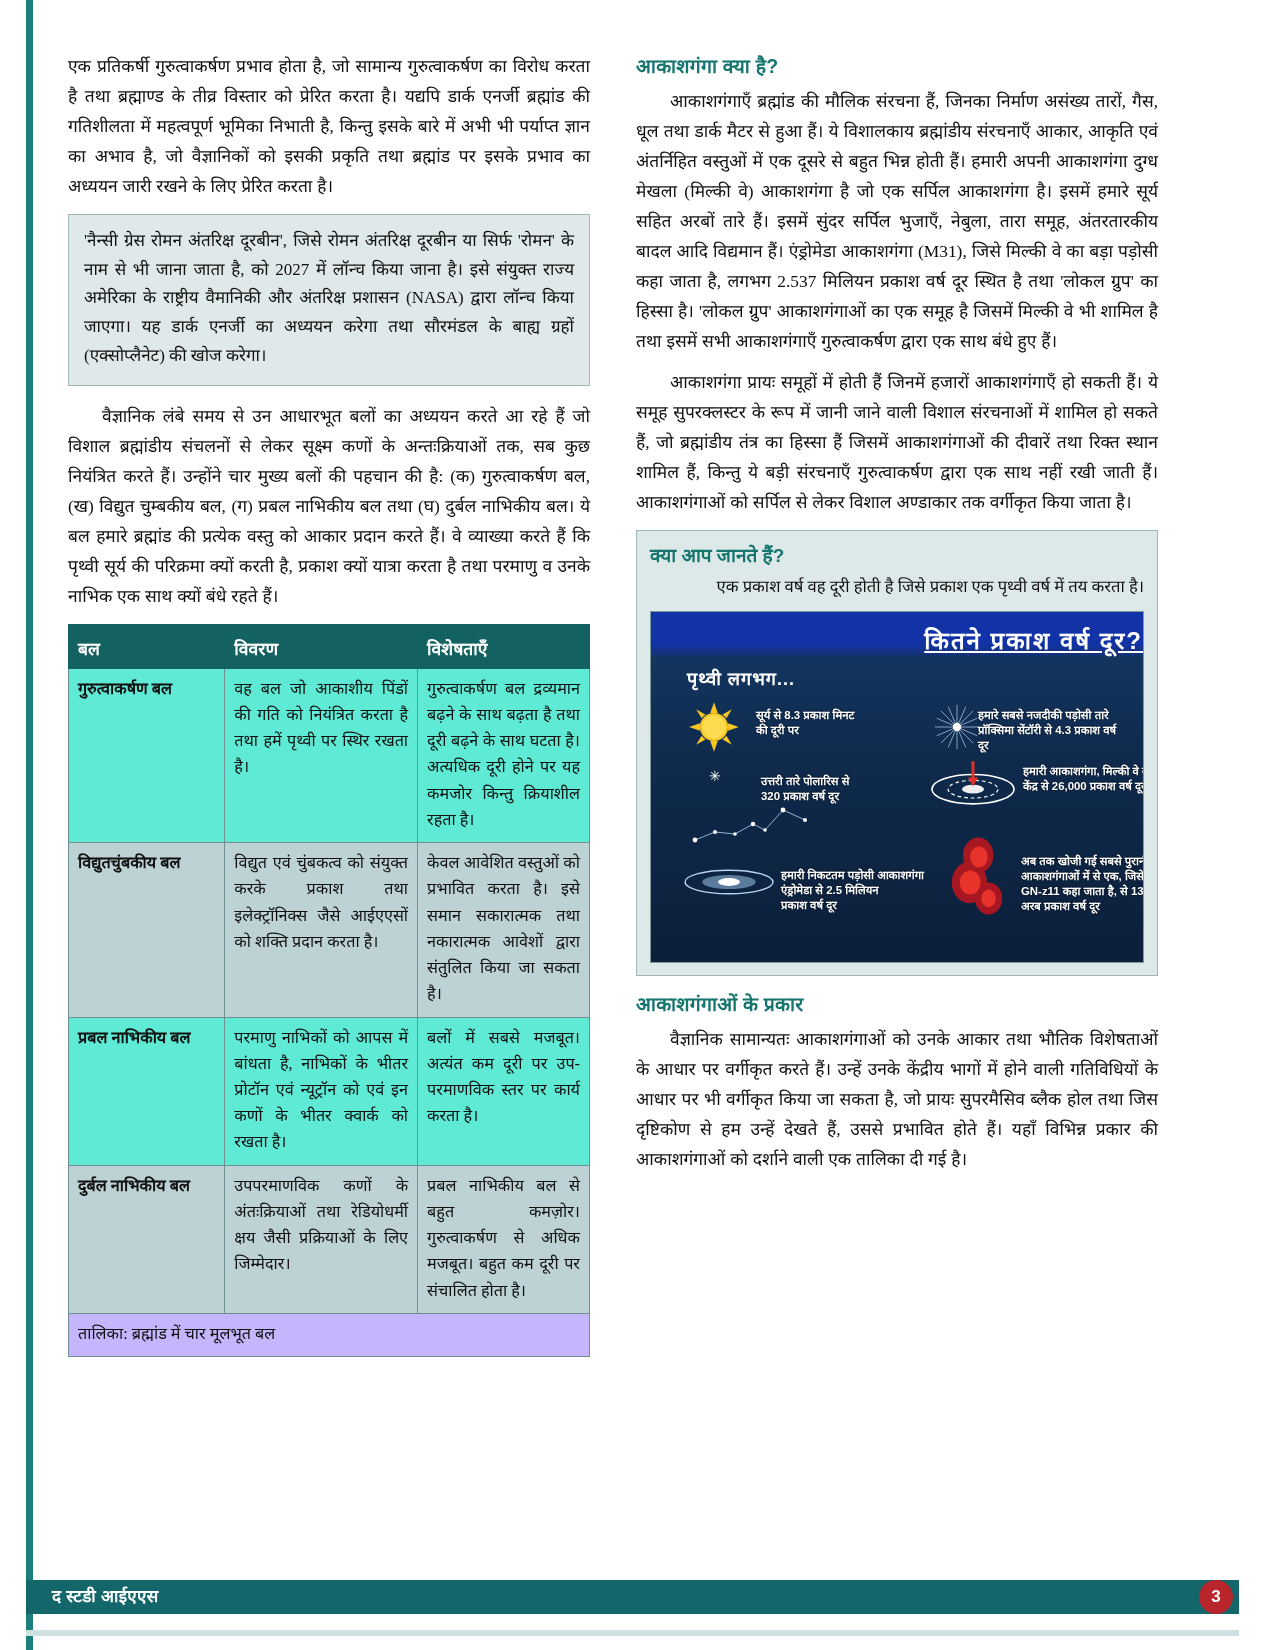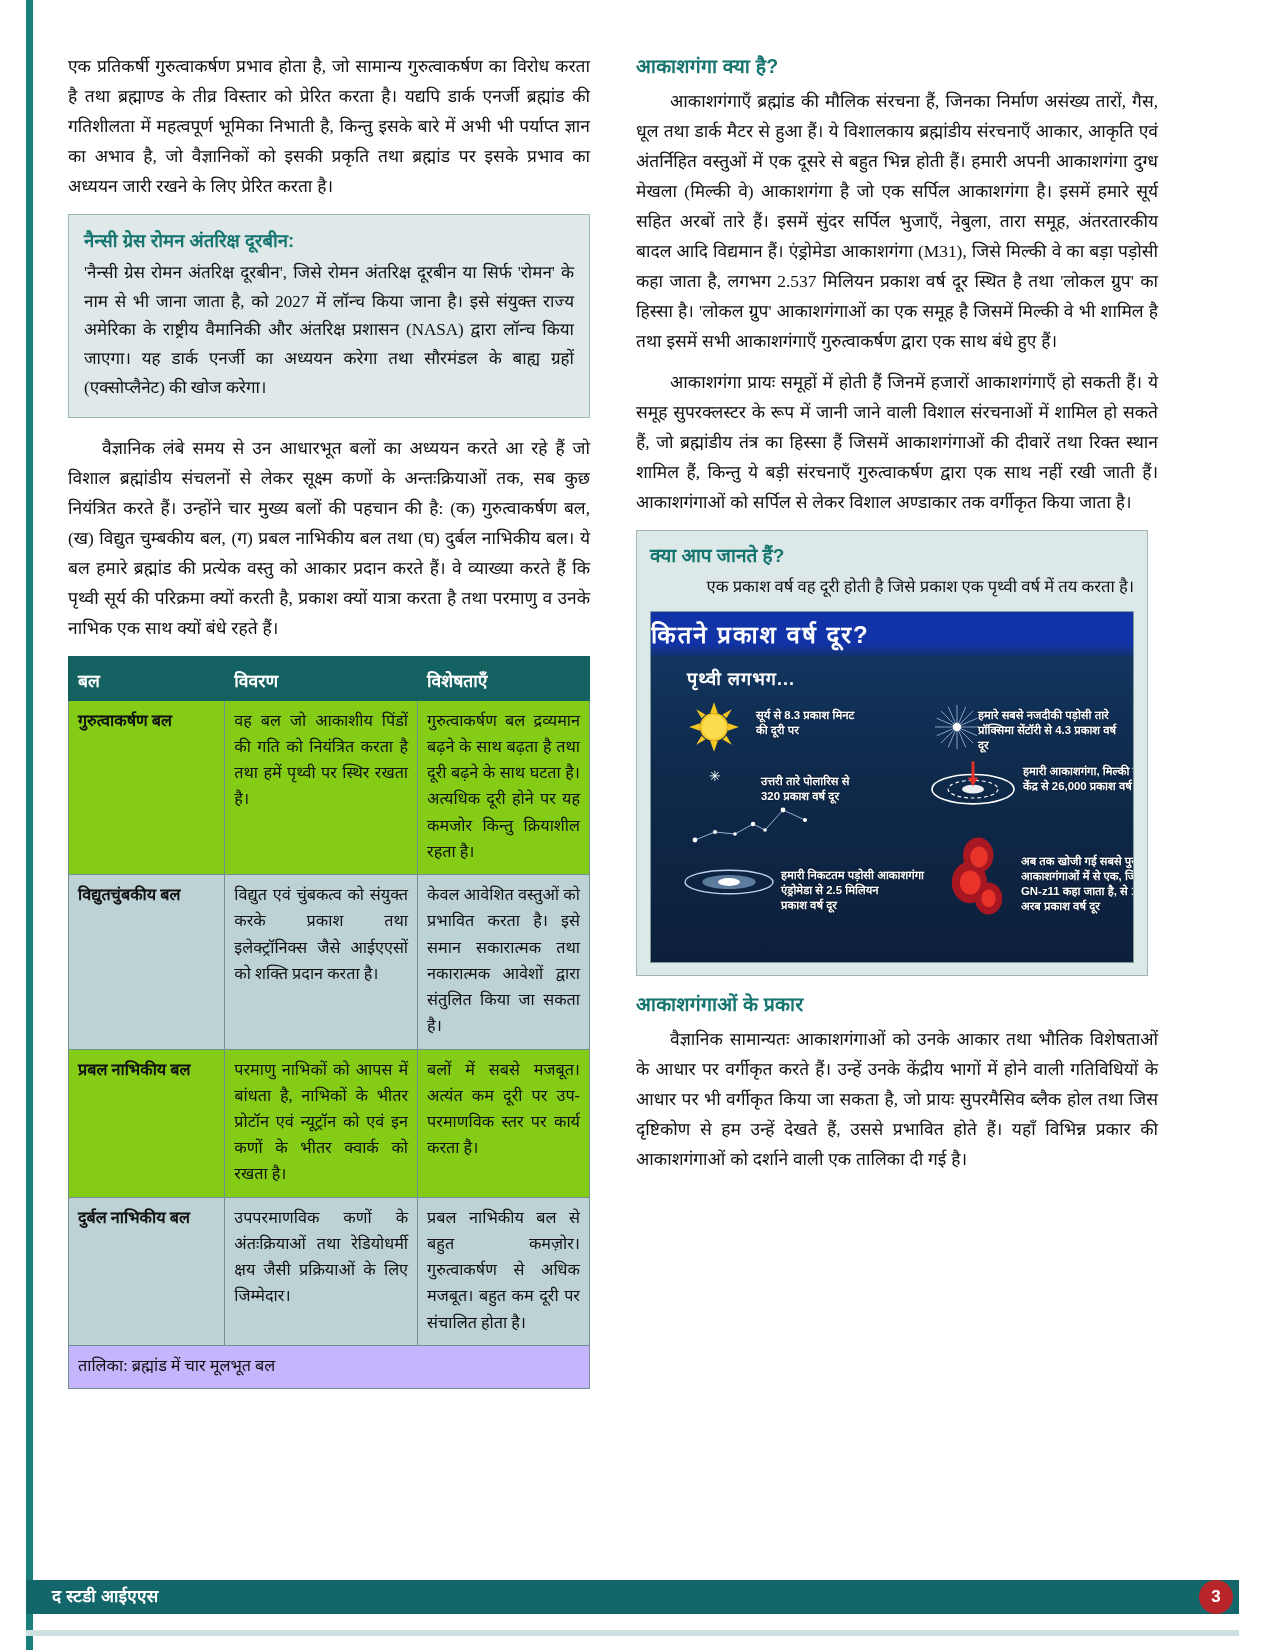--- a/index.html
+++ b/index.html
@@ -80,21 +80,21 @@
     font-size: 17px;
     line-height: 1.7;
     text-align: justify;
     color: #111;
   }
 
   .didyouknow {
     background: #dde8e9;
     border: 1px solid #9fb6b6;
     padding: 11px 13px 12px 13px;
-    margin: 12px 10px 0 0;
+    margin: 12px 0 0 0;
   }
   .didyouknow .callout-title { font-size: 19px; margin-bottom: 6px; }
   .didyouknow p {
     font-size: 16.6px;
     line-height: 1.62;
     text-align: right;
     color: #111;
   }
 
   
@@ -120,21 +120,21 @@
     font-size: 16.2px;
     line-height: 1.62;
     vertical-align: top;
     text-align: justify;
     color: #111;
   }
   table.forces td.name {
     font-weight: bold;
     text-align: left;
   }
-  tr.shade-a td { background: #84cc16; }
+  tr.shade-a td { background: #5eead4; }
   tr.shade-b td { background: #bdd2d4; }
   td.caption {
     background: #c4b5fd;
     text-align: center;
     font-weight: normal;
     font-size: 17.4px;
     padding: 7px 4px 9px 4px;
   }
   col.c1 { width: 30%; }
   col.c2 { width: 37%; }
@@ -152,28 +152,29 @@
   }
   .info-band {
     position: absolute; left: 0; top: 0; width: 100%; height: 44px;
     background: linear-gradient(180deg,#1233a8 0%, #1233a8 72%, #14326f 100%);
   }
   .info-sky {
     position: absolute; left: 0; top: 44px; width: 100%; height: 308px;
     background: linear-gradient(180deg,#12355f 0%, #0f2a4c 35%, #0c1f3a 100%);
   }
   .info-title {
-    position: absolute; left: 0; top: 5px; width: 100%;
-    text-align: left;
+    position: absolute; left: 0; top: 11px; width: 100%;
+    text-align: right;
     color: #ffffff;
     font-family: "Liberation Sans", "DejaVu Sans", sans-serif;
     font-weight: bold;
     font-size: 24px;
     letter-spacing: 2px;
     z-index: 5;
+    text-decoration: underline;
   }
   .info-sub {
     position: absolute; left: 36px; top: 54px;
     color: #ffffff;
     font-family: "Liberation Sans", "DejaVu Sans", sans-serif;
     font-weight: bold;
     font-size: 18px;
     letter-spacing: 1px;
     z-index: 5;
   }
@@ -241,21 +242,20 @@
 
   <div class="left-rule"></div>
 
   <div class="content">
 
     <div class="col">
 
       <p class="body">एक प्रतिकर्षी गुरुत्वाकर्षण प्रभाव होता है, जो सामान्य गुरुत्वाकर्षण का विरोध करता है तथा ब्रह्माण्ड के तीव्र विस्तार को प्रेरित करता है। यद्यपि डार्क एनर्जी ब्रह्मांड की गतिशीलता में महत्वपूर्ण भूमिका निभाती है, किन्तु इसके बारे में अभी भी पर्याप्त ज्ञान का अभाव है, जो वैज्ञानिकों को इसकी प्रकृति तथा ब्रह्मांड पर इसके प्रभाव का अध्ययन जारी रखने के लिए प्रेरित करता है।</p>
 
       <div class="callout">
-        <div class="callout-title">नैन्सी ग्रेस रोमन अंतरिक्ष दूरबीन:</div>
         <p>'नैन्सी ग्रेस रोमन अंतरिक्ष दूरबीन', जिसे रोमन अंतरिक्ष दूरबीन या सिर्फ 'रोमन' के नाम से भी जाना जाता है, को 2027 में लॉन्च किया जाना है। इसे संयुक्त राज्य अमेरिका के राष्ट्रीय वैमानिकी और अंतरिक्ष प्रशासन (NASA) द्वारा लॉन्च किया जाएगा। यह डार्क एनर्जी का अध्ययन करेगा तथा सौरमंडल के बाह्य ग्रहों (एक्सोप्लैनेट) की खोज करेगा।</p>
       </div>
 
 
       <p class="body indent">वैज्ञानिक लंबे समय से उन आधारभूत बलों का अध्ययन करते आ रहे हैं जो विशाल ब्रह्मांडीय संचलनों से लेकर सूक्ष्म कणों के अन्तःक्रियाओं तक, सब कुछ नियंत्रित करते हैं। उन्होंने चार मुख्य बलों की पहचान की है: (क) गुरुत्वाकर्षण बल, (ख) विद्युत चुम्बकीय बल, (ग) प्रबल नाभिकीय बल तथा (घ) दुर्बल नाभिकीय बल। ये बल हमारे ब्रह्मांड की प्रत्येक वस्तु को आकार प्रदान करते हैं। वे व्याख्या करते हैं कि पृथ्वी सूर्य की परिक्रमा क्यों करती है, प्रकाश क्यों यात्रा करता है तथा परमाणु व उनके नाभिक एक साथ क्यों बंधे रहते हैं।</p>
 
       <table class="forces">
         <colgroup>
             <col class="c1">
             <col class="c2">

